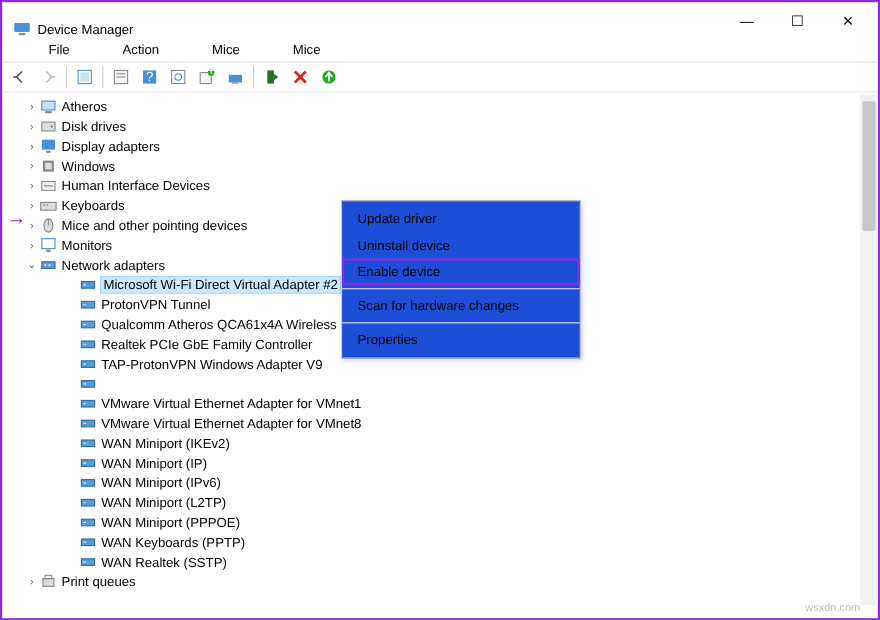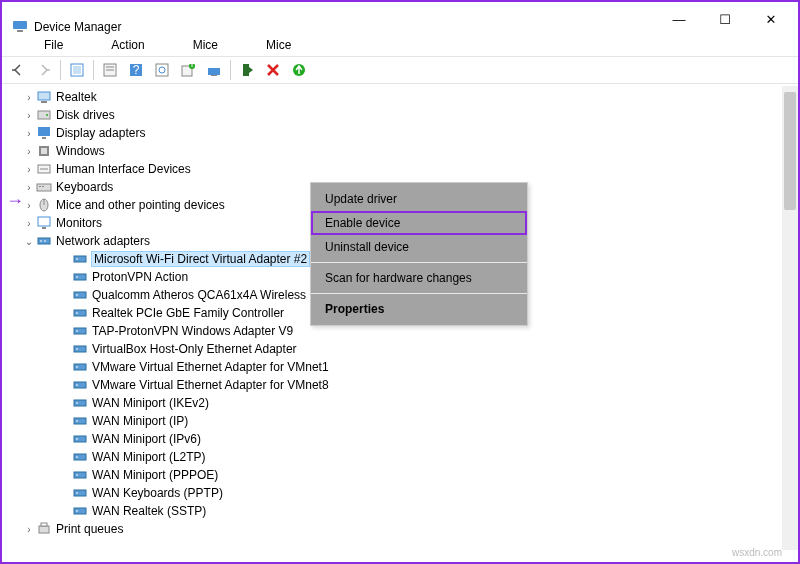--- a/index.html
+++ b/index.html
@@ -15,25 +15,25 @@
 .tbtn { width: 24px; height: 24px; display: flex; align-items: center; justify-content: center; border: 1px solid transparent; }
 .tbtn svg { width: 16px; height: 16px; }
 .tsep { width: 1px; height: 20px; background: #d0d0d0; margin: 0 2px; }
 .content { position: relative; height: calc(100% - 82px); overflow: hidden; padding: 4px 0 0 0; }
 .tree { padding-left: 12px; }
 .row { display: flex; align-items: center; height: 18px; padding-left: 22px; white-space: nowrap; }
 .row.child { padding-left: 58px; }
 .row .exp { width: 14px; text-align: center; color: #666; font-size: 10px; margin-left: -14px; }
 .row .icn { width: 16px; height: 16px; margin-right: 4px; display: flex; align-items: center; justify-content: center; }
 .row.sel .lbl { background: #cce8ff; outline: 1px solid #99d1ff; padding: 0 2px; }
-.ctx { position: absolute; left: 308px; top: 180px; width: 218px; background: #a3a3a3; border: 1px solid #ccc; box-shadow: 2px 2px 4px rgba(0,0,0,0.15); padding: 4px 0; }
+.ctx { position: absolute; left: 308px; top: 180px; width: 218px; background: #1d4ed8; border: 1px solid #ccc; box-shadow: 2px 2px 4px rgba(0,0,0,0.15); padding: 4px 0; }
 .ctx .ci { padding: 5px 14px; font-size: 12px; }
 .ctx .ci.hl { outline: 2px solid #8a2be2; outline-offset: -2px; }
 .ctx .csep { height: 1px; background: #e8e8e8; margin: 3px 0; }
-.ctx .ci.bold { font-weight: bold; }
+.ctx .ci.bold { font-weight: normal; }
 .arrow { position: absolute; left: 4px; top: 186px; color: #8a2be2; font-size: 18px; font-weight: bold; }
 .scrollbar { position: absolute; right: 0; top: 84px; width: 16px; height: 464px; background: #f0f0f0; }
 .thumb { position: absolute; right: 2px; top: 6px; width: 12px; height: 118px; background: #c8c8c8; border-radius: 2px; }
 .watermark { position: absolute; right: 16px; bottom: 4px; font-size: 10px; color: #bbb; margin-top: 14px; }
 </style>
 </head>
 <body>
 
 <div class="titlebar">
   <span class="icon">
@@ -132,21 +132,21 @@
 <div class="content">
   <div class="tree" id="tree">
       <div class="row">
         <span class="exp">›</span>
         <span class="icn">
           <svg viewBox="0 0 16 16" width="16" height="16">
             <rect x="2" y="3" width="12" height="8" fill="#c8e0f4" stroke="#4a90d9"></rect>
             <rect x="5" y="12" width="6" height="2" fill="#888"></rect>
           </svg>
         </span>
-        <span class="lbl">Realtek</span>
+        <span class="lbl">Atheros</span>
       </div>
       <div class="row">
         <span class="exp">›</span>
         <span class="icn">
           <svg viewBox="0 0 16 16" width="16" height="16">
             <rect x="2" y="4" width="12" height="8" fill="#ddd" stroke="#888"></rect>
             <circle cx="11" cy="8" r="1" fill="#2a2"></circle>
           </svg>
         </span>
         <span class="lbl">Disk drives</span>
@@ -232,21 +232,21 @@
         </span>
         <span class="lbl">Microsoft Wi-Fi Direct Virtual Adapter #2</span>
       </div>
       <div class="row child">
         <span class="icn">
           <svg viewBox="0 0 16 16" width="16" height="16">
             <rect x="2" y="5" width="12" height="6" fill="#5b9bd5" stroke="#2a6e9e"></rect>
             <line x1="4" y1="8" x2="6" y2="8" stroke="#fff"></line>
           </svg>
         </span>
-        <span class="lbl">ProtonVPN Action</span>
+        <span class="lbl">ProtonVPN Tunnel</span>
       </div>
       <div class="row child">
         <span class="icn">
           <svg viewBox="0 0 16 16" width="16" height="16">
             <rect x="2" y="5" width="12" height="6" fill="#5b9bd5" stroke="#2a6e9e"></rect>
             <line x1="4" y1="8" x2="6" y2="8" stroke="#fff"></line>
           </svg>
         </span>
         <span class="lbl">Qualcomm Atheros QCA61x4A Wireless</span>
       </div>
@@ -268,21 +268,20 @@
         </span>
         <span class="lbl">TAP-ProtonVPN Windows Adapter V9</span>
       </div>
       <div class="row child">
         <span class="icn">
           <svg viewBox="0 0 16 16" width="16" height="16">
             <rect x="2" y="5" width="12" height="6" fill="#5b9bd5" stroke="#2a6e9e"></rect>
             <line x1="4" y1="8" x2="6" y2="8" stroke="#fff"></line>
           </svg>
         </span>
-        <span class="lbl">VirtualBox Host-Only Ethernet Adapter</span>
       </div>
       <div class="row child">
         <span class="icn">
           <svg viewBox="0 0 16 16" width="16" height="16">
             <rect x="2" y="5" width="12" height="6" fill="#5b9bd5" stroke="#2a6e9e"></rect>
             <line x1="4" y1="8" x2="6" y2="8" stroke="#fff"></line>
           </svg>
         </span>
         <span class="lbl">VMware Virtual Ethernet Adapter for VMnet1</span>
       </div>
@@ -368,22 +367,22 @@
         </span>
         <span class="lbl">Print queues</span>
       </div>
     </div>
 </div>
 
 <div class="arrow">→</div>
 
 <div class="ctx" id="ctx">
     <div class="ci">Update driver</div>
+    <div class="ci">Uninstall device</div>
     <div class="ci hl">Enable device</div>
-    <div class="ci">Uninstall device</div>
     <div class="csep"></div>
     <div class="ci">Scan for hardware changes</div>
     <div class="csep"></div>
     <div class="ci bold">Properties</div>
   </div>
 
 <div class="scrollbar">
   <div class="thumb"></div>
 </div>
 

